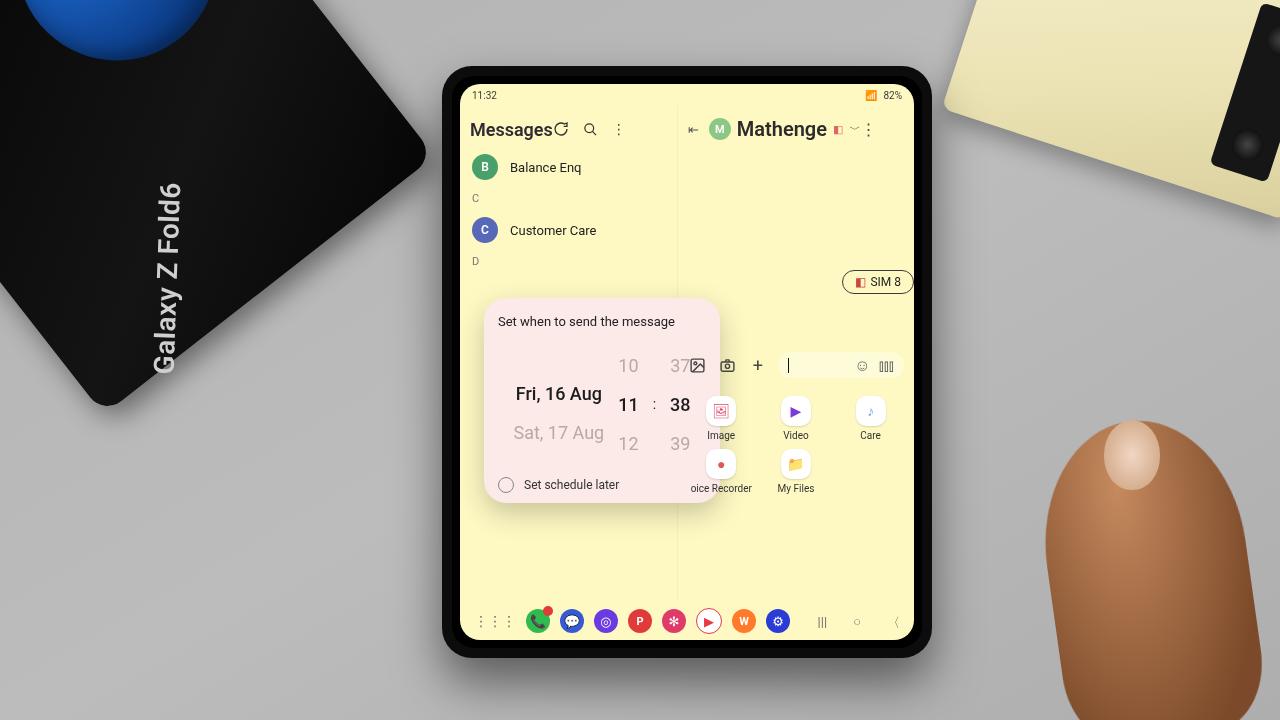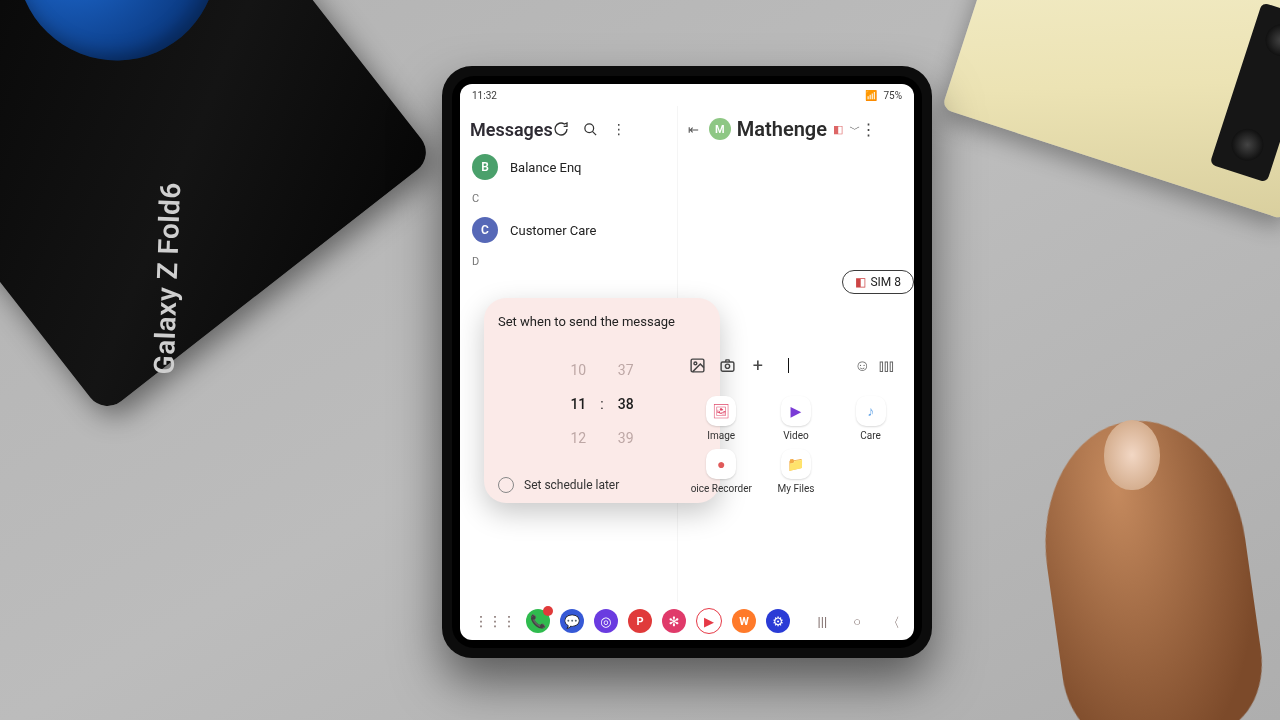--- a/index.html
+++ b/index.html
@@ -9,21 +9,21 @@
   .badge{position:absolute;right:30px;top:-30px;width:200px;height:200px;border-radius:50%;background:radial-gradient(circle at 40% 30%,#1f6dd6 0%,#0b3a82 70%);transform:rotate(-8deg);box-shadow:inset 0 -8px 18px rgba(0,0,0,.35)}
   .wood{position:absolute;right:-50px;top:-70px;width:360px;height:240px;background:linear-gradient(160deg,#f5f0cf 0%,#ece3b4 60%,#d9cf9e 100%);border-radius:10px;transform:rotate(18deg);box-shadow:0 10px 22px rgba(0,0,0,.3)}
   .hinge{position:absolute;right:28px;top:40px;width:60px;height:170px;background:#161616;border-radius:6px}
   .hinge::before,.hinge::after{content:"";position:absolute;left:14px;width:32px;height:32px;border-radius:50%;background:radial-gradient(circle,#444 0%,#111 70%)}
   .hinge::before{top:14px}.hinge::after{bottom:14px}
   .finger{position:absolute;right:30px;bottom:-20px;width:200px;height:320px;background:radial-gradient(ellipse at 40% 20%,#c58a5e 0%,#7c4a2a 80%);border-radius:120px 120px 70px 70px/160px 160px 90px 90px;transform:rotate(-8deg);filter:blur(.4px)}
   .nail{position:absolute;right:120px;bottom:230px;width:56px;height:70px;background:radial-gradient(ellipse,#f2d7c4 0%,#d1a988 80%);border-radius:50% 50% 48% 48%}
 
   .tablet{position:absolute;left:442px;top:66px;width:490px;height:592px;background:#0c0c0c;border-radius:30px;box-shadow:0 24px 48px rgba(0,0,0,.5);padding:12px;box-sizing:border-box}
   .inner{position:absolute;inset:10px;border-radius:22px;background:#000}
-  .screen{position:absolute;inset:18px;border-radius:12px;background:#ffffff;overflow:hidden}
+  .screen{position:absolute;inset:18px;border-radius:20px;background:#fef9c3;overflow:hidden}
   .status{height:22px;display:flex;justify-content:space-between;align-items:center;padding:0 12px;font-size:10px;color:#3a3a3a}
   .status .r{display:flex;gap:6px;align-items:center}
   .cols{display:flex;height:calc(100% - 60px)}
   .col-l{width:48%;border-right:1px solid rgba(0,0,0,.04);padding:6px 10px 0;box-sizing:border-box;position:relative}
   .col-r{flex:1;padding:6px 10px 0;box-sizing:border-box;position:relative;display:flex;flex-direction:column}
   .hdr{display:flex;align-items:center;justify-content:flex-start;height:34px}
   .ttl{font-size:18px;font-weight:600;color:#2e2b33}
   .icons{display:flex;gap:14px;align-items:center;color:#444;font-size:14px}
   .item{display:flex;align-items:center;gap:12px;padding:8px 2px}
   .av{width:26px;height:26px;border-radius:50%;display:flex;align-items:center;justify-content:center;color:#fff;font-weight:600;font-size:12px}
@@ -37,21 +37,21 @@
   .ci{width:20px;height:20px;display:flex;align-items:center;justify-content:center;color:#494949}
   .field{flex:1;height:26px;border-radius:16px;background:rgba(255,255,255,.35);display:flex;align-items:center;padding:0 10px;gap:8px}
   .cursor{width:1.5px;height:15px;background:#111}
   .grid{display:grid;grid-template-columns:repeat(3,1fr);gap:8px;margin-top:18px}
   .gitem{display:flex;flex-direction:column;align-items:center;gap:4px;font-size:10px;color:#333}
   .gic{width:30px;height:30px;border-radius:10px;background:#fff;display:flex;align-items:center;justify-content:center;font-size:14px;box-shadow:0 1px 2px rgba(0,0,0,.15)}
 
   .dialog{position:absolute;left:24px;top:192px;width:236px;background:#fbeae8;border-radius:22px;box-shadow:0 10px 28px rgba(0,0,0,.22);padding:16px 14px 10px;box-sizing:border-box}
   .dlg-t{font-size:13px;color:#232323;margin-bottom:20px}
   .picker{display:flex;justify-content:center;align-items:center;gap:14px;position:relative;height:110px}
-  .pcol{display:flex;flex-direction:column;align-items:center;gap:18px;font-size:14px;color:#bda7a5}
+  .pcol{display:flex;flex-direction:column;align-items:center;gap:18px;font-size:18px;color:#bda7a5}
   .pcol .sel{color:#1c1c1c;font-weight:500}
   .colon{color:#1c1c1c;font-size:14px}
   .chk{display:flex;align-items:center;gap:10px;margin-top:18px;font-size:12px;color:#333}
   .radio{width:14px;height:14px;border:1.5px solid #888;border-radius:50%}
   .dlg-btns{display:flex;justify-content:space-around;margin-top:16px;font-size:14px}
   .dlg-btns span{padding:6px 8px;color:#1c1c1c}
   .dlg-btns .done{font-weight:600}
 
   .taskbar{position:absolute;bottom:0;left:0;right:0;height:38px;display:flex;align-items:center;padding:0 14px;gap:10px}
   .tb-ic{width:24px;height:24px;border-radius:50%;display:flex;align-items:center;justify-content:center;font-size:13px}
@@ -71,21 +71,21 @@
   </div>
 
   <div class="tablet">
     <div class="inner"></div>
     <div class="screen">
 
       <div class="status">
         <span>11:32</span>
         <span class="r">
           <span>📶</span>
-          <span>75%</span>
+          <span>82%</span>
         </span>
       </div>
 
       <div class="cols">
 
         <div class="col-l">
           <div class="hdr">
             <span class="ttl">Messages</span>
             <span class="icons">
               <span>
@@ -113,20 +113,25 @@
             <div class="av" style="background:#5668b7">
                 <span>C</span>
               </div>
             <span class="nm">Customer Care</span>
           </div>
           <div class="sec">D</div>
 
           <div class="dialog">
             <div class="dlg-t">Set when to send the message</div>
             <div class="picker">
+              <div class="pcol" style="min-width:82px">
+                <span></span>
+                <span class="sel">Fri, 16 Aug</span>
+                <span>Sat, 17 Aug</span>
+              </div>
               <div class="pcol">
                 <span>10</span>
                 <span class="sel">11</span>
                 <span>12</span>
               </div>
               <span class="colon">:</span>
               <div class="pcol">
                 <span>37</span>
                 <span class="sel">38</span>
                 <span>39</span>

